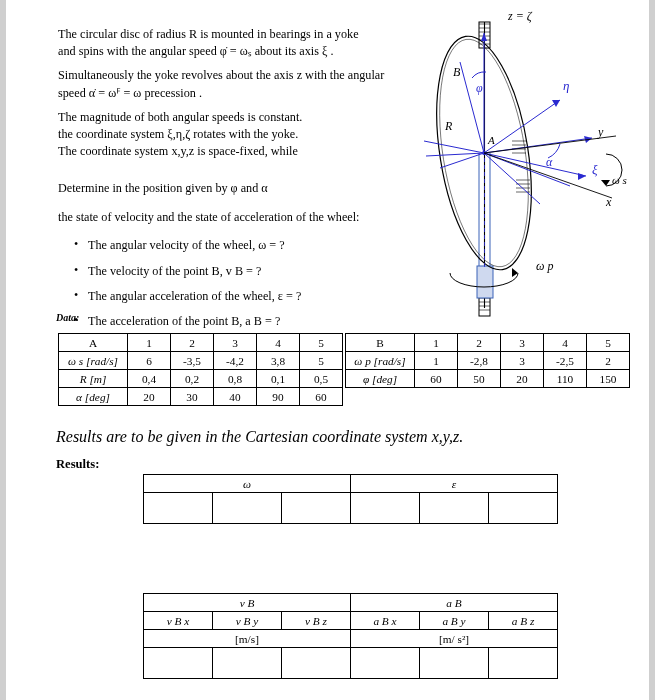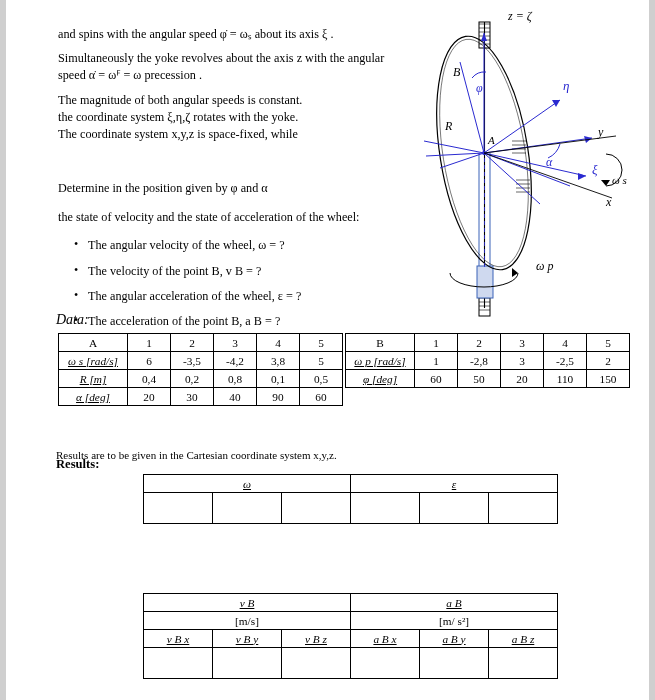--- a/index.html
+++ b/index.html
@@ -69,35 +69,36 @@
     position: absolute;
     left: -14px;
     top: -1px;
     font-size: 12px;
   }
   .data-label {
     position: absolute;
     left: 56px;
     top: 312px;
     font-style: italic;
-    font-weight: normal;
-    font-size: 14px;
+    font-weight: bold;
+    font-size: 10px;
   }
   .results-label {
     position: absolute;
     left: 56px;
     top: 457px;
     font-weight: bold;
     font-size: 12.6px;
   }
   .note {
     position: absolute;
     left: 56px;
-    top: 449px;
-    font-size: 11px;
+    top: 428px;
+    font-style: italic;
+    font-size: 16px;
   }
   table.grid {
     border-collapse: collapse;
     font-size: 11.3px;
   }
   table.grid td, table.grid th {
     border: 1px solid #000;
     padding: 1px 3px;
     text-align: center;
     font-weight: normal;
@@ -130,30 +131,31 @@
   }
   .tbl-res1 td, .tbl-res2 td { width: 62px; }
   .tbl-res1 tr.blank td, .tbl-res2 tr.blank td { height: 28px; }
   .figure {
     position: absolute;
     left: 420px;
     top: 8px;
     width: 230px;
     height: 310px;
   }
-  .hdr-italic { font-style: italic; text-decoration: underline; }
+  .hdr-italic { font-style: italic; }
 </style>
 </head>
 <body>
 
 <div class="page">
   <div class="edge-left"></div>
   <div class="edge-right"></div>
 
   <div class="text-block">
+    <p>The circular disc of radius R is mounted in bearings in a yoke</p>
     <p>and spins with the angular speed φ̇ = ωₛ about its axis ξ .</p>
     <p class="gap-p">Simultaneously the yoke revolves about the axis z with the angular</p>
     <p>speed α̇ = ωꟳ = ω precession .</p>
     <p class="gap-p">The magnitude of both angular speeds is constant.</p>
     <p>the coordinate system ξ,η,ζ  rotates with the yoke.</p>
     <p>The coordinate system x,y,z is space-fixed, while</p>
   </div>
 
   <div class="qblock">
     <p>Determine in the position given by φ and α</p>
@@ -356,31 +358,31 @@
   </tbody>
     </table>
 
   <table class="grid tbl-res2">
     <tbody>
         <tr>
       <td colspan="3" class="hdr-italic">v B</td>
       <td colspan="3" class="hdr-italic">a B</td>
     </tr>
     <tr>
-      <td colspan="3">[m/s]</td>
-      <td colspan="3">[m/ s²]</td>
-    </tr>
-    <tr>
       <td class="hdr-italic">v B x</td>
       <td class="hdr-italic">v B y</td>
       <td class="hdr-italic">v B z</td>
       <td class="hdr-italic">a B x</td>
       <td class="hdr-italic">a B y</td>
       <td class="hdr-italic">a B z</td>
     </tr>
+    <tr>
+      <td colspan="3">[m/s]</td>
+      <td colspan="3">[m/ s²]</td>
+    </tr>
     <tr class="blank">
       <td></td>
       <td></td>
       <td></td>
       <td></td>
       <td></td>
       <td></td>
     </tr>
   </tbody>
     </table>

